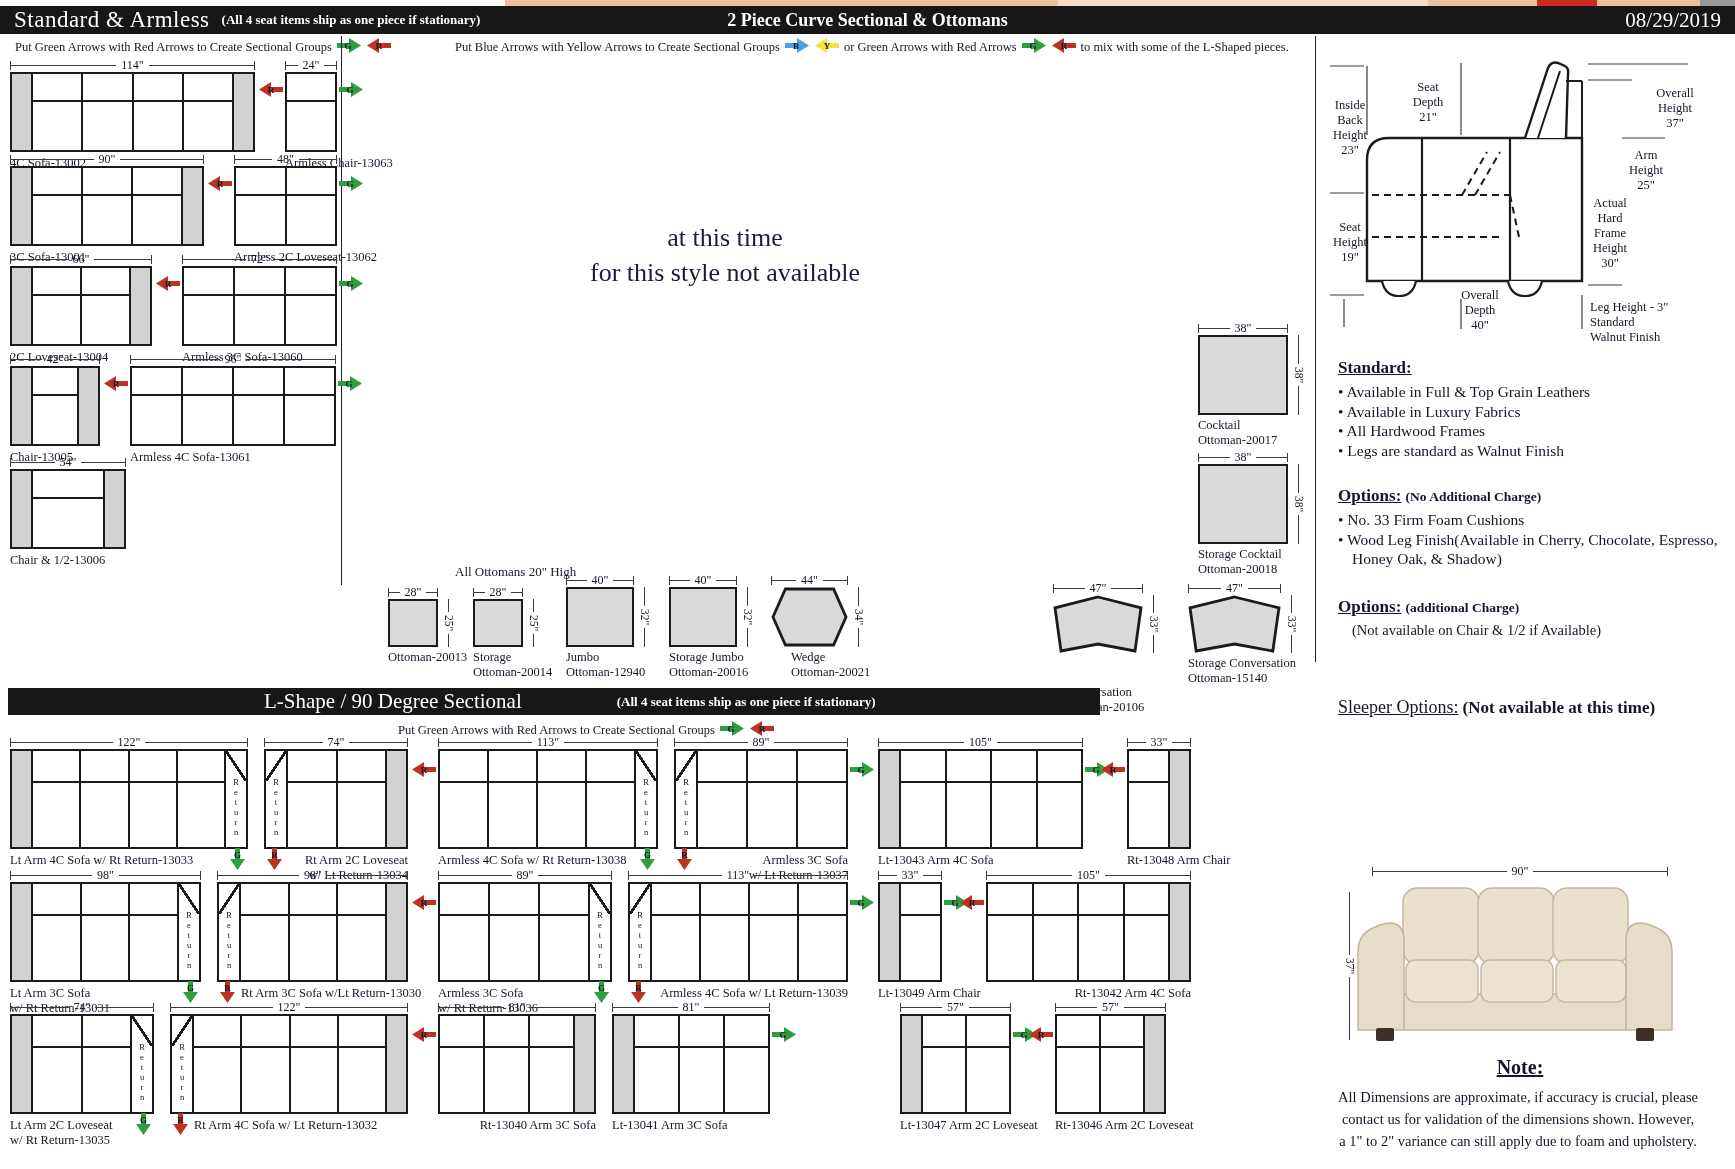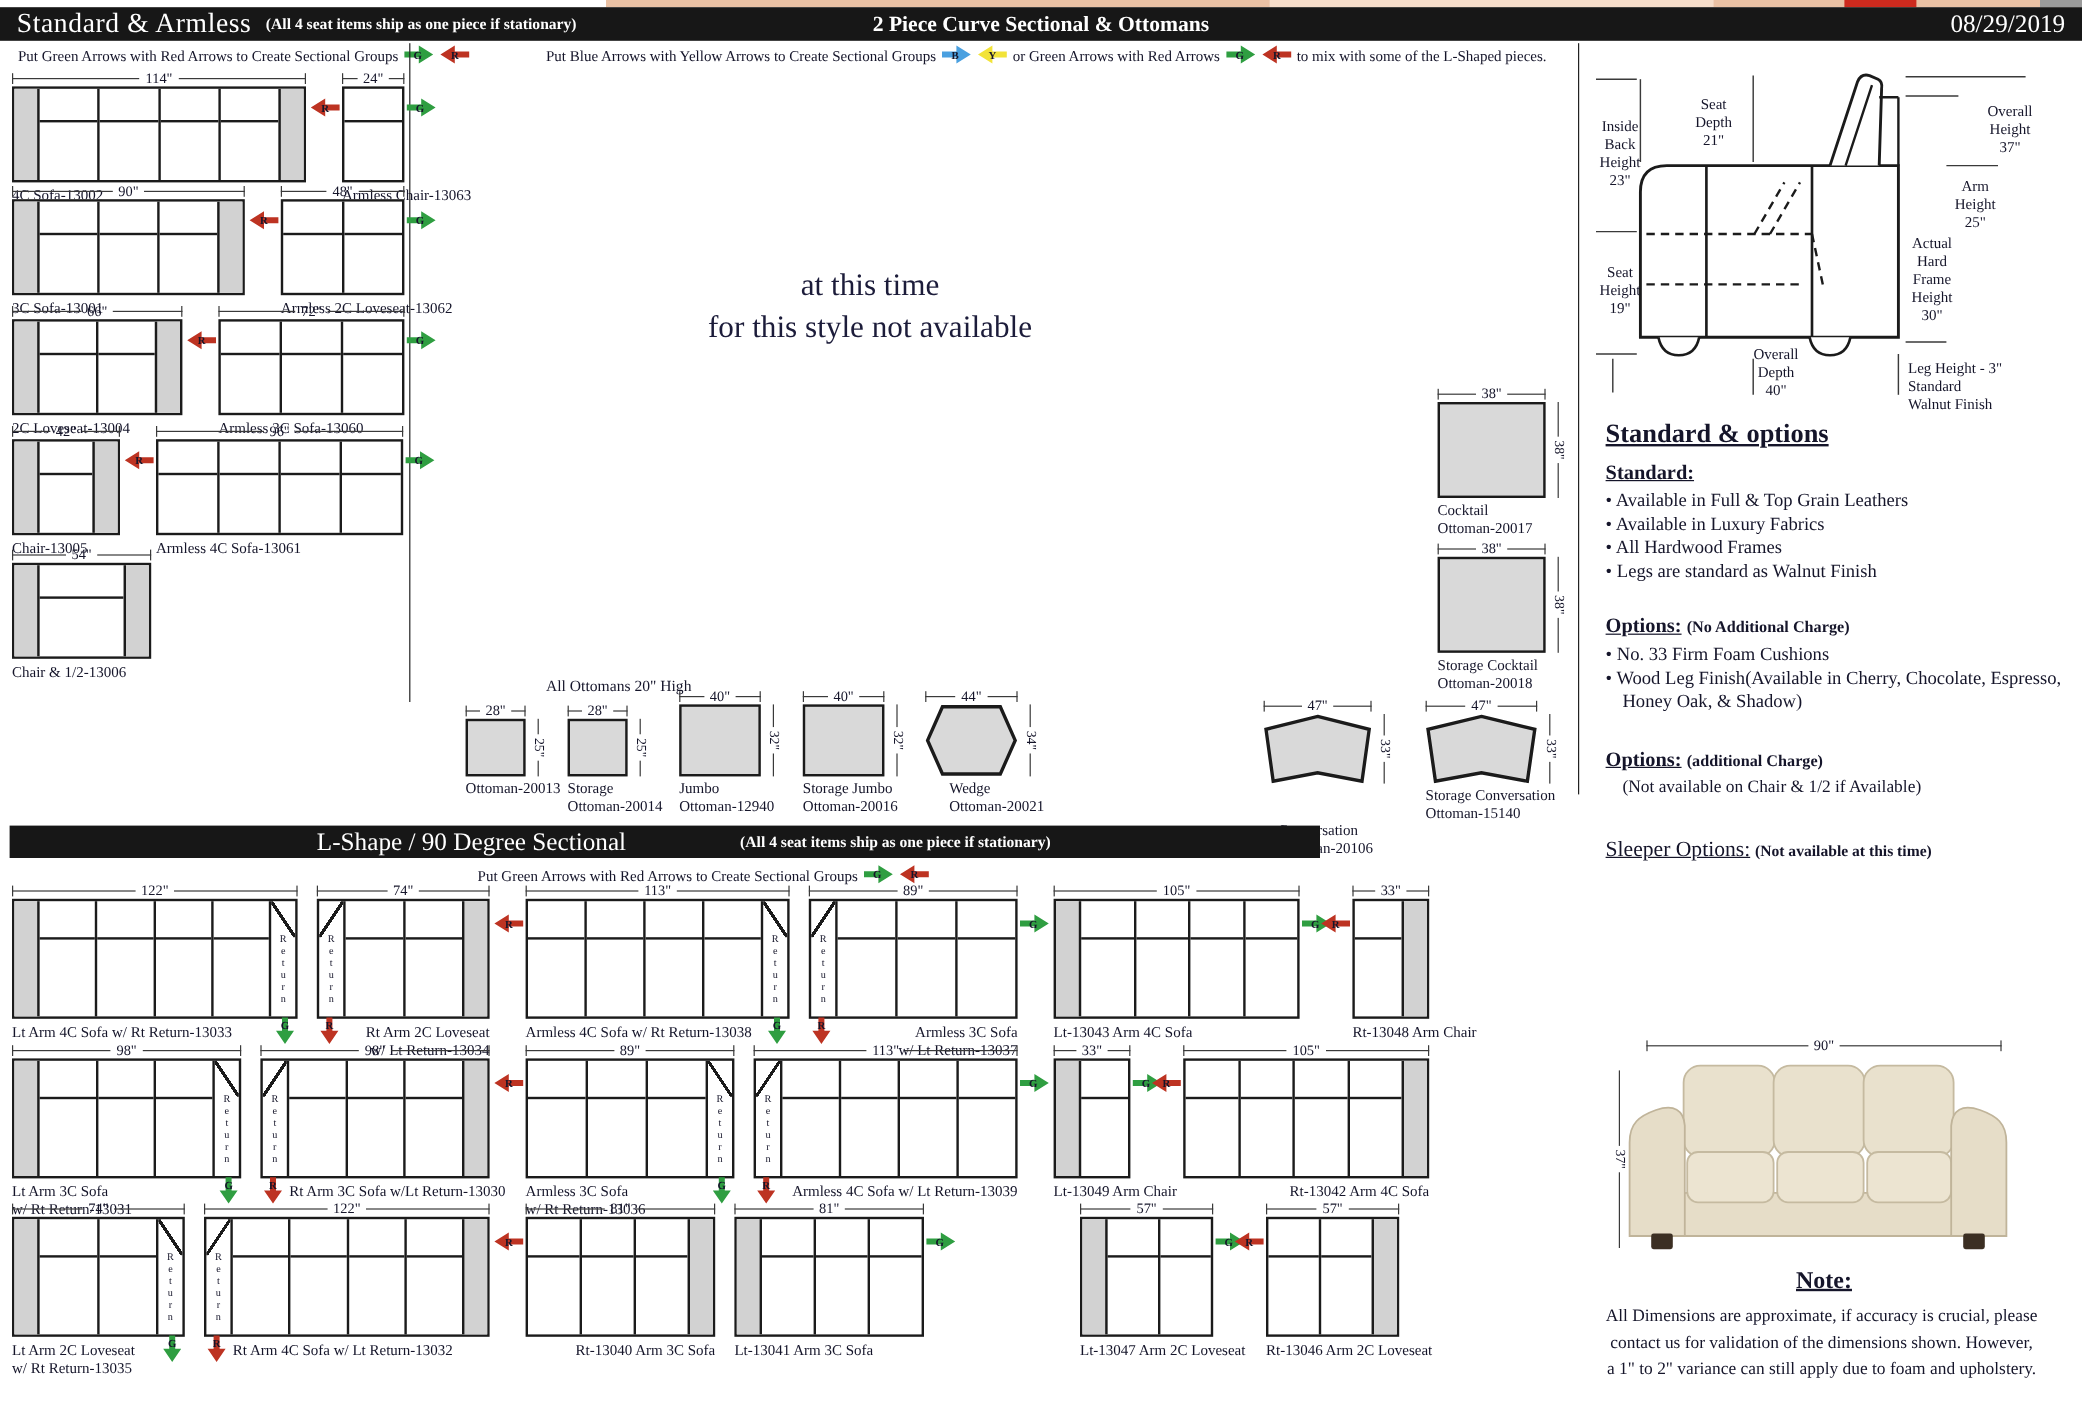--- a/index.html
+++ b/index.html
@@ -65,21 +65,21 @@
   .sec{font-size:17px;font-weight:bold;margin:10px 0 4px 0;}
   .u{text-decoration:underline;}
   .note-sm{font-size:13.5px;font-weight:bold;}
   .blist{list-style:none;margin:2px 0 0 0;padding:0;font-size:15.5px;line-height:19.5px;}
   .blist li{padding-left:14px;text-indent:-14px;}
   .blist li::before{content:"\2022  ";}
   .gap1{margin-top:26px;} .gap2{margin-top:28px;}
   .extra{font-size:14.5px;padding-left:14px;line-height:19px;}
   .sleeper{position:absolute;left:1338px;top:697px;white-space:nowrap;}
   .sl-h{font-size:18px;text-decoration:underline;}
-  .sl-n{font-size:13px;font-weight:bold;}
+  .sl-n{font-size:17px;font-weight:bold;}
   
   .lbar{position:absolute;left:8px;top:688px;width:1092px;height:27px;background:#171717;color:#fff;
         display:flex;align-items:center;white-space:nowrap;}
   .lbar-title{font-size:21px;margin-left:256px;}
   .lbar-note{font-size:13px;font-weight:bold;margin-left:95px;}
   
   .note-h{position:absolute;left:1380px;top:1056px;width:280px;text-align:center;
           font-size:20px;font-weight:bold;text-decoration:underline;}
   .note-p{position:absolute;left:1338px;top:1086px;width:360px;text-align:center;
           font-size:14.5px;line-height:22px;}
@@ -1200,21 +1200,20 @@
 Height
 19"</div>
   <div class="spec-lab" style="left:1448px;top:288px;width:64px;">Overall
 Depth
 40"</div>
   <div class="spec-lab" style="left:1590px;top:300px;width:130px;text-align:left;">Leg Height - 3"
 Standard
 Walnut Finish</div>
 
   <div class="opts">
-    <h2 class="opts-h">Standard &amp; options</h2>
     <h3 class="sec u">Standard:</h3>
     <ul class="blist">
       <li>Available in Full &amp; Top Grain Leathers</li>
       <li>Available in Luxury Fabrics</li>
       <li>All Hardwood Frames</li>
       <li>Legs are standard as Walnut Finish</li>
     </ul>
     <h3 class="sec gap1">
       <span class="u">Options:</span>
       <span class="note-sm">(No Additional Charge)</span>

